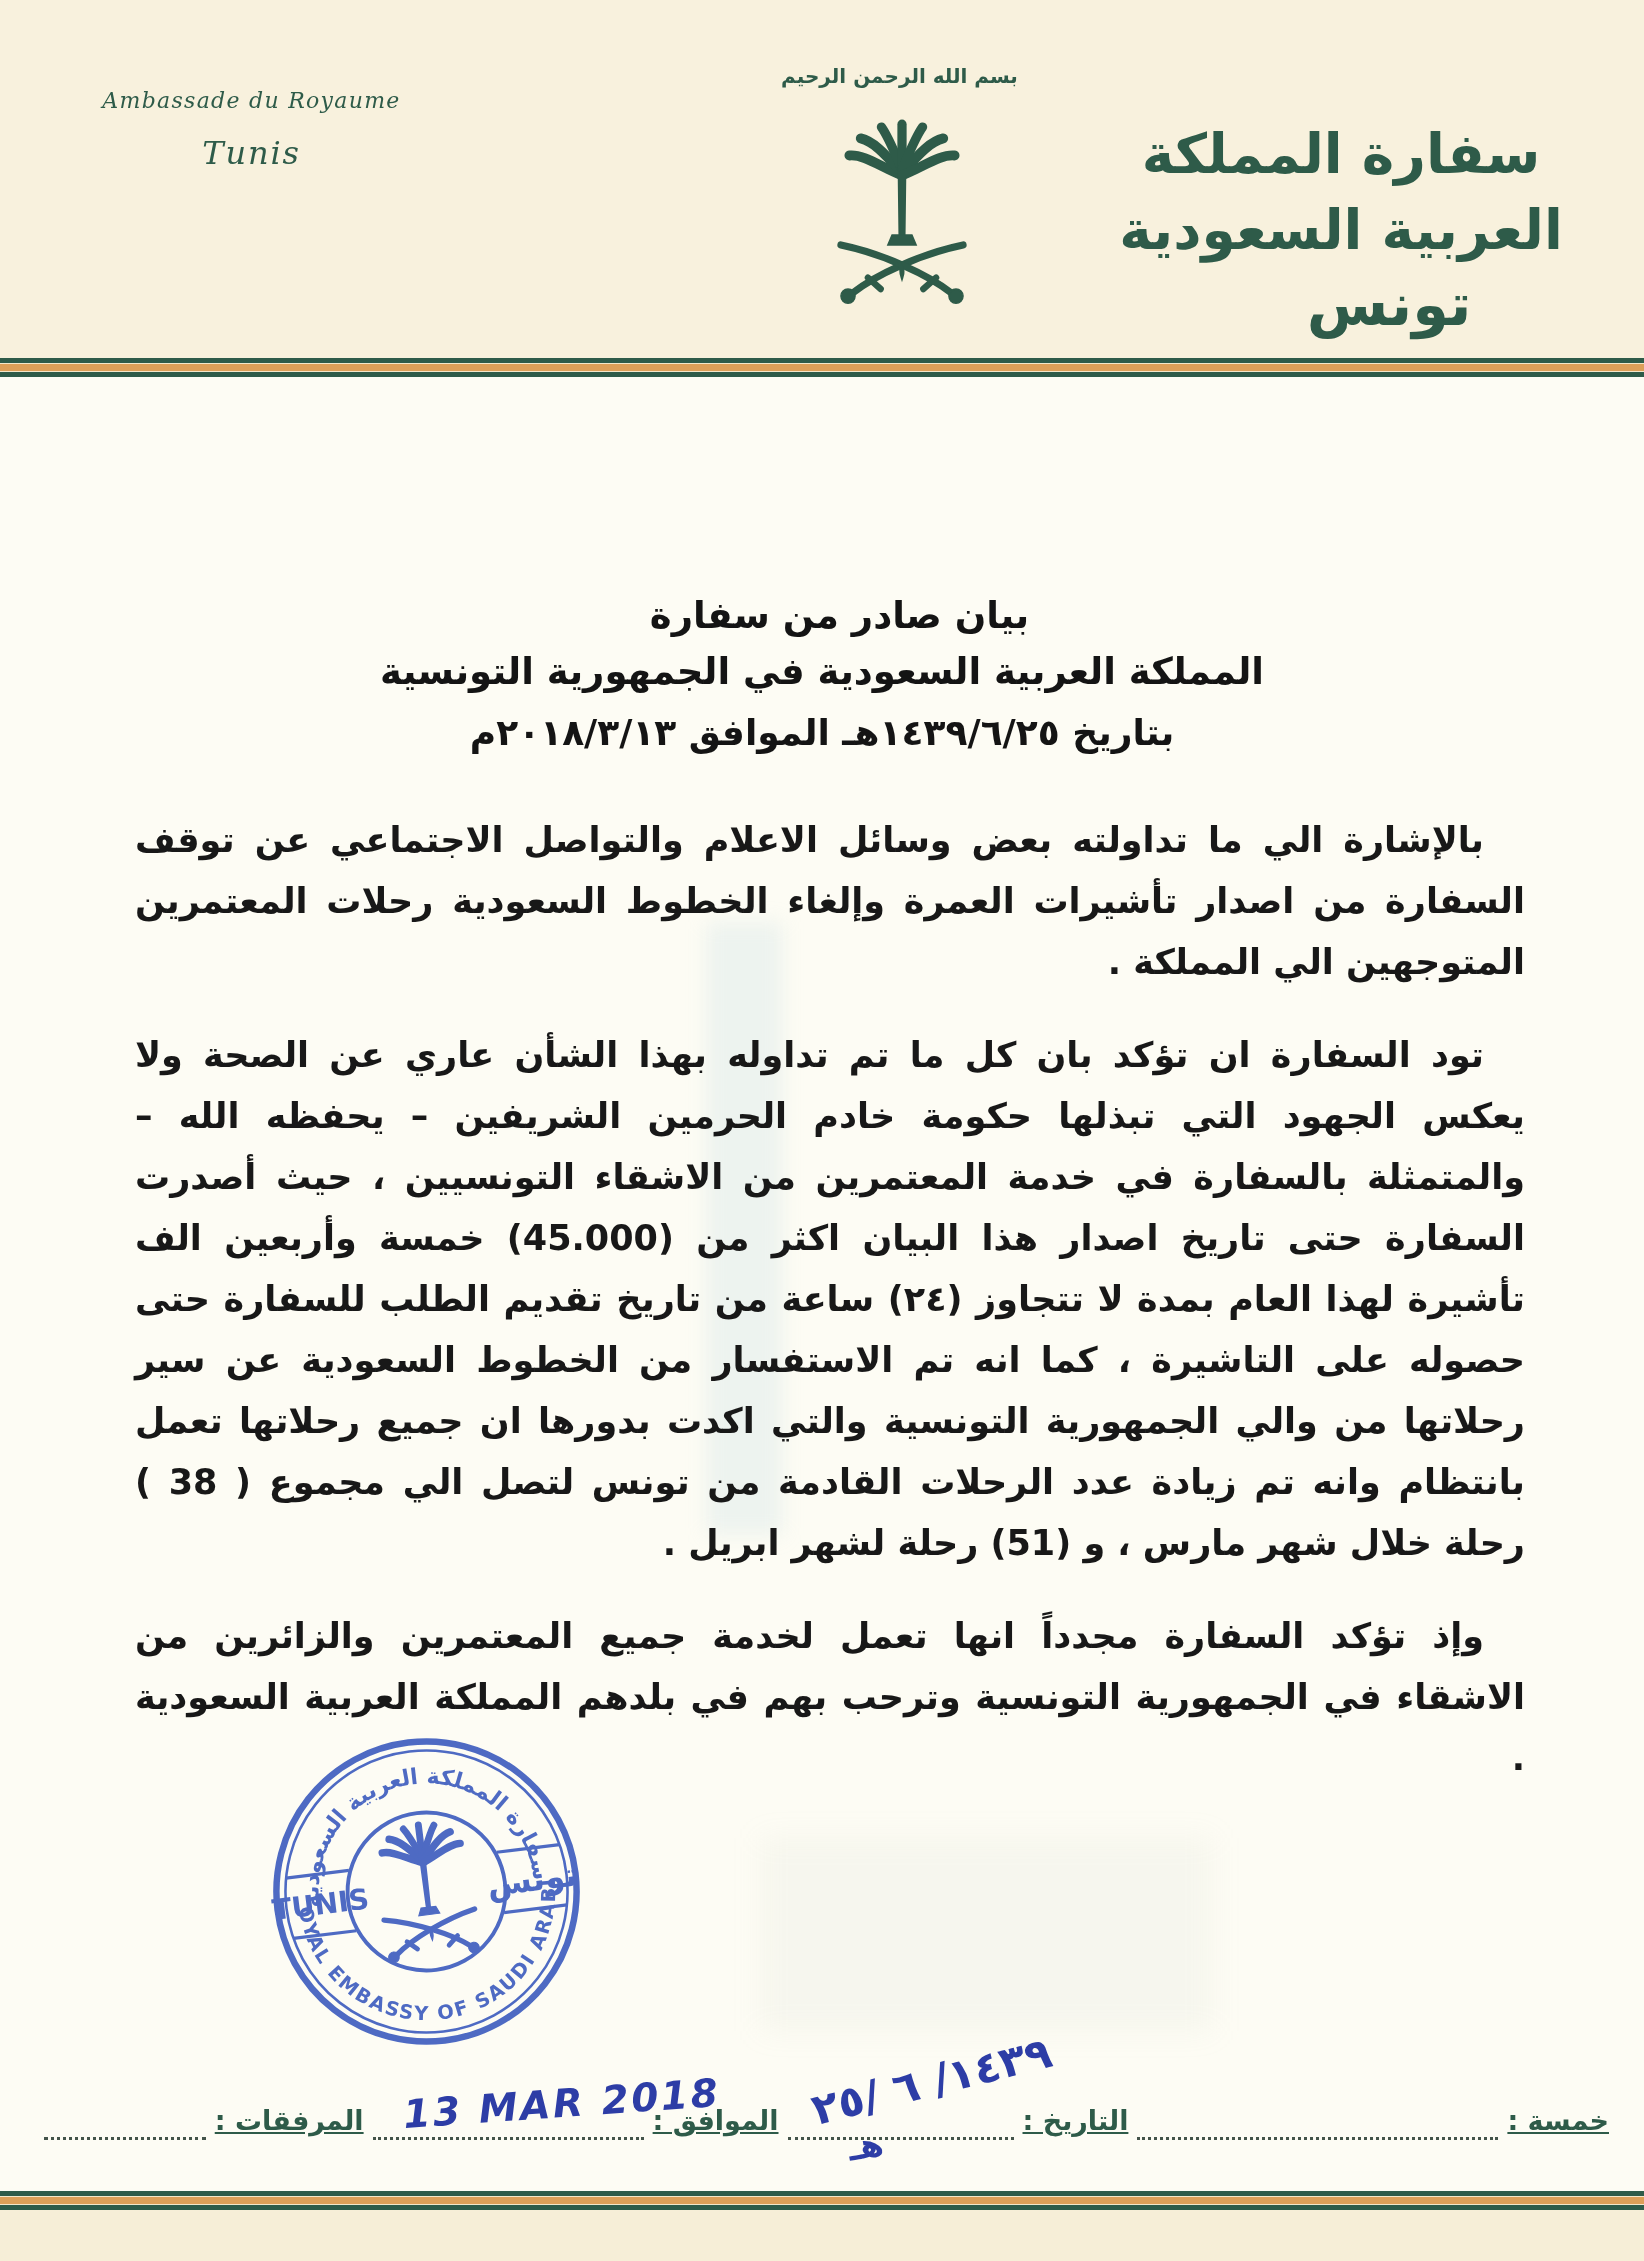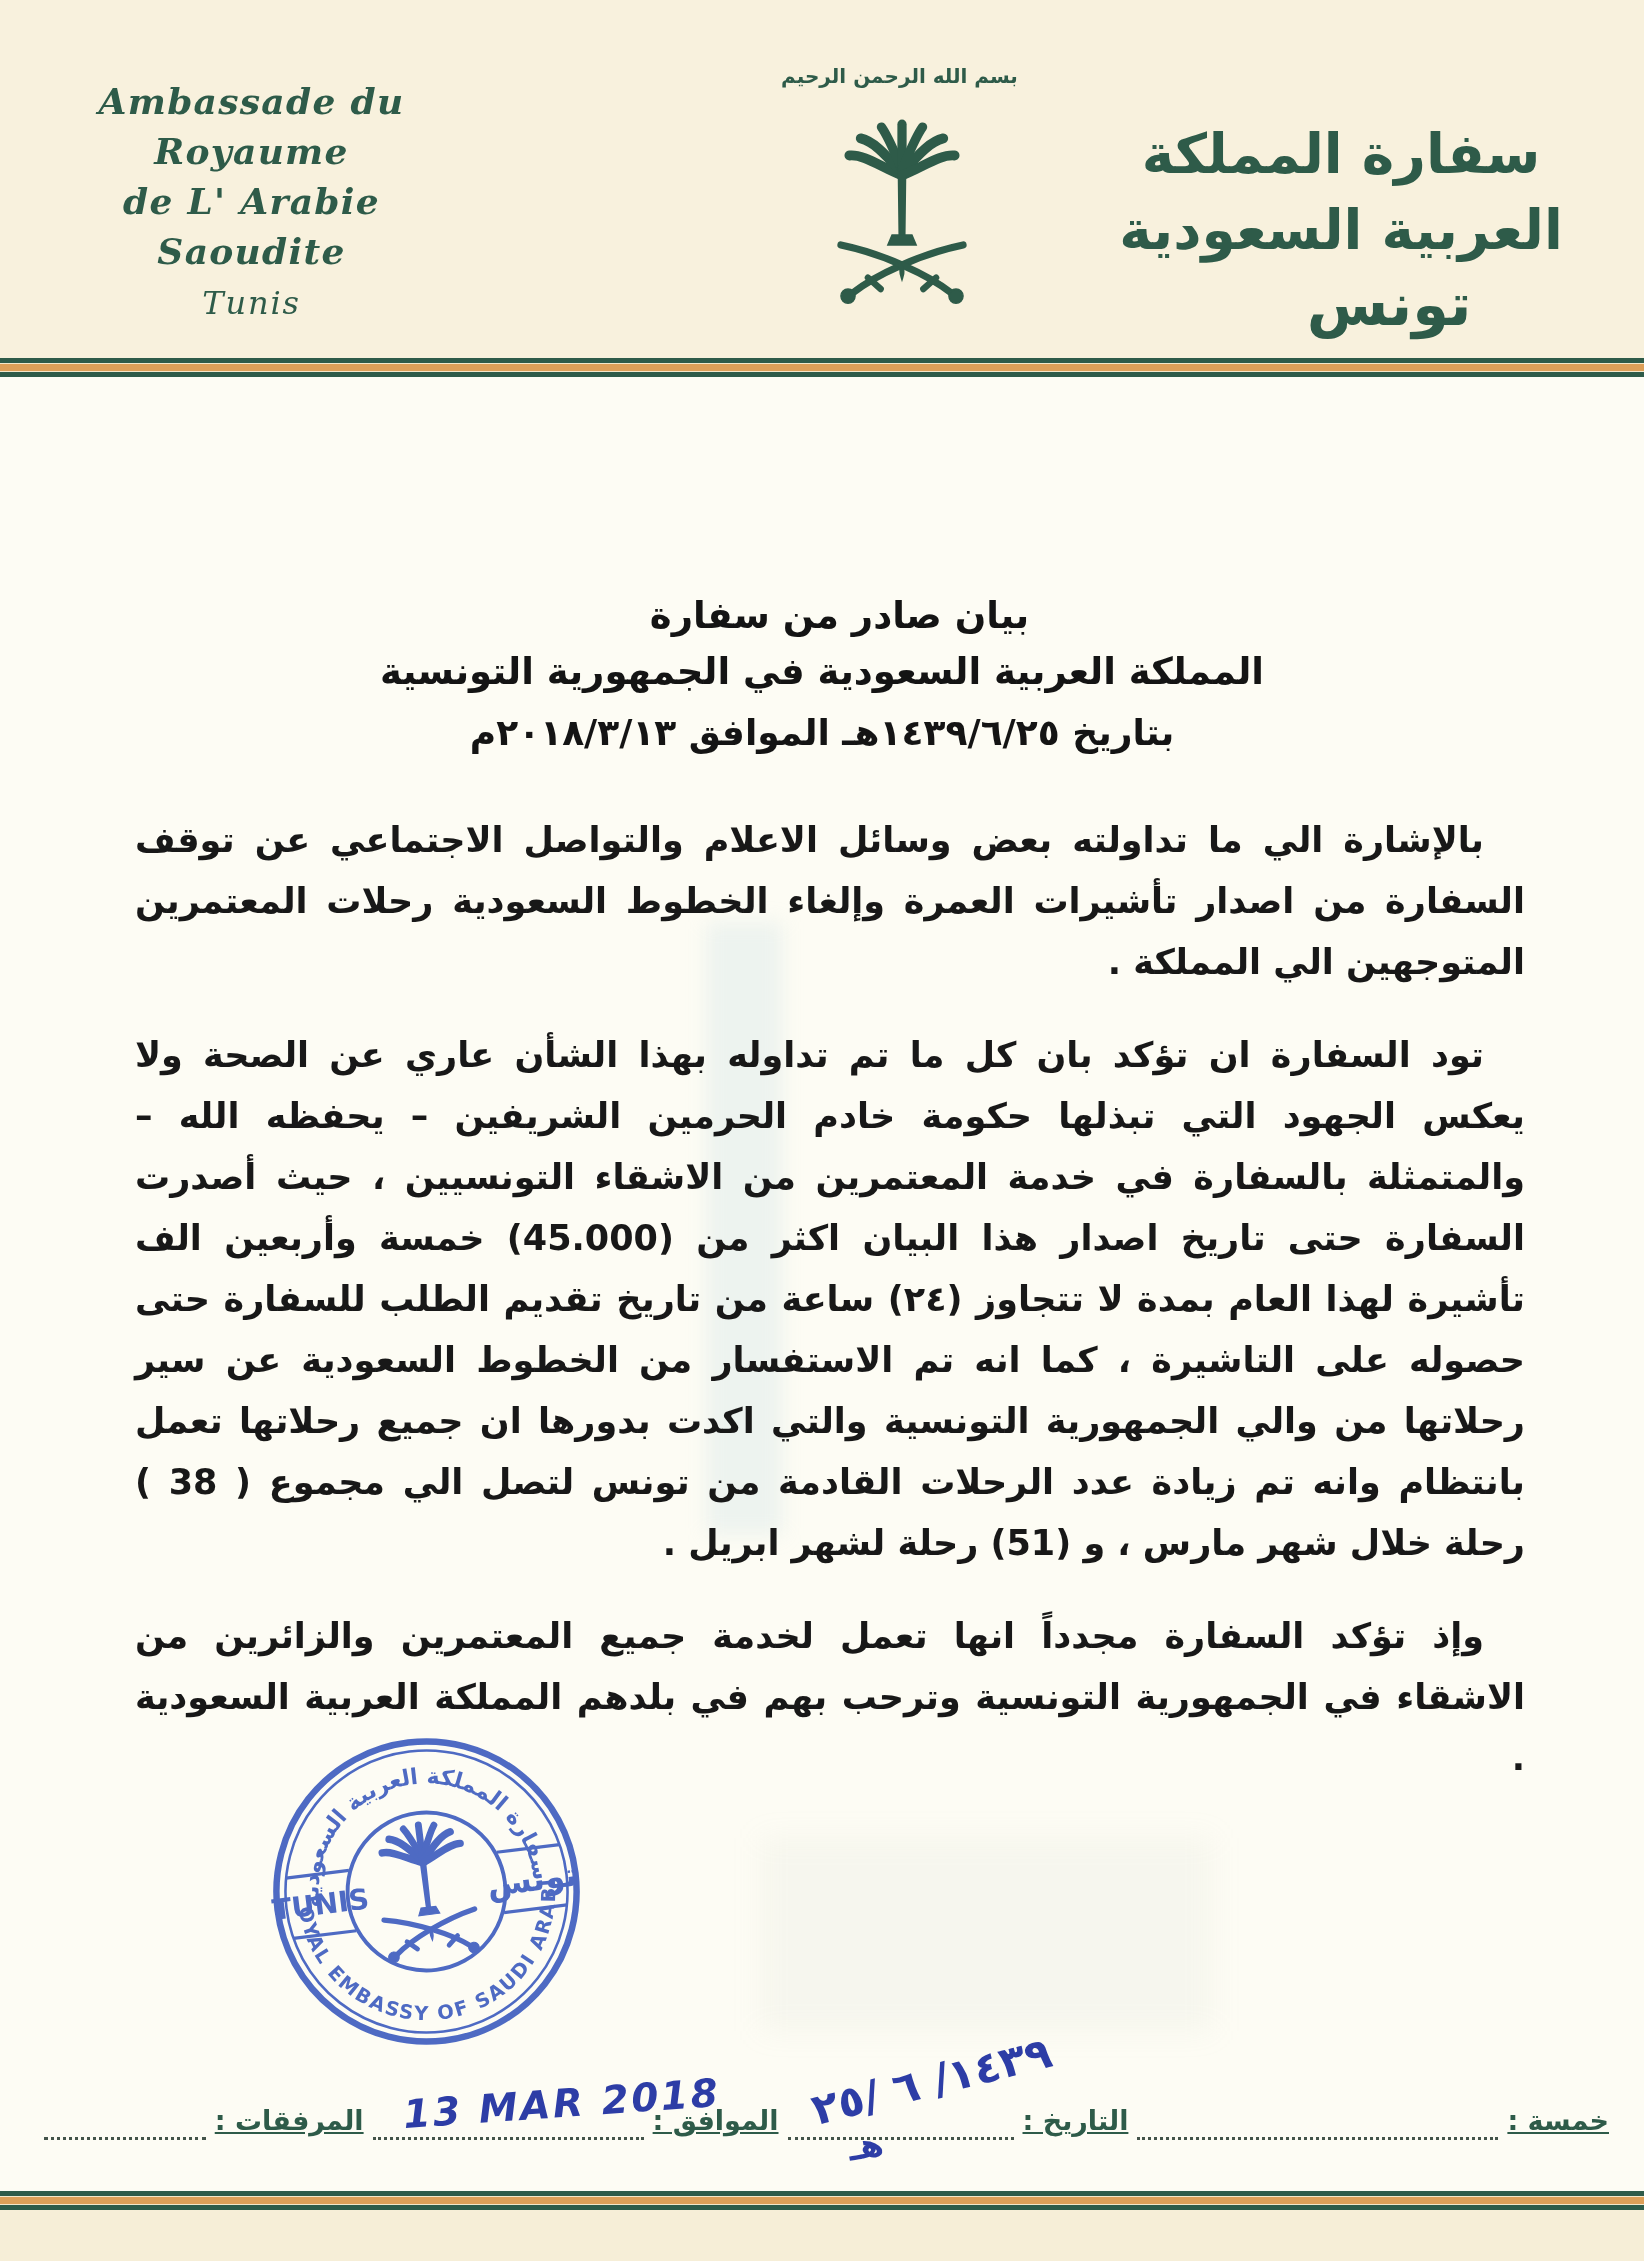--- a/index.html
+++ b/index.html
@@ -24,21 +24,21 @@
   }
   .sep-top{top:358px;}
   .sep-bottom{top:2191px;}
 
   
   .french{
     position:absolute;left:71px;top:76px;width:361px;
     text-align:center;color:#2e5b49;
     font-family:"DejaVu Serif",serif;font-style:italic;
   }
-  .french .l1,.french .l2{font-size:36px;line-height:50px;letter-spacing:1.3px;font-weight:bold;}
+  .french .l1,.french .l2{font-size:22px;line-height:50px;letter-spacing:1.3px;}
   .french .l3{font-size:32px;line-height:54px;letter-spacing:1.9px;}
 
   .bismillah{
     position:absolute;left:745px;top:64px;width:309px;
     text-align:center;color:#2e5b49;
     font-size:20px;font-weight:bold;direction:rtl;
   }
   .emblem-main{position:absolute;left:830px;top:110px;width:144px;height:206px;color:#2e5b49;}
 
   .callig{
@@ -132,21 +132,20 @@
 
 <div class="page">
 
   <div class="band-top"></div>
   <div class="band-bottom"></div>
   <div class="separator sep-top"></div>
   <div class="separator sep-bottom"></div>
 
   <div class="french">
     <div class="l1">Ambassade du Royaume</div>
-    <div class="l2">de L' Arabie Saoudite</div>
     <div class="l3">Tunis</div>
   </div>
 
   <div class="bismillah">بسم الله الرحمن الرحيم</div>
 
   <div class="emblem-main">
     <svg viewBox="0 0 200 290" width="144" height="206">
         <use href="#emb"></use>
       </svg>
   </div>

